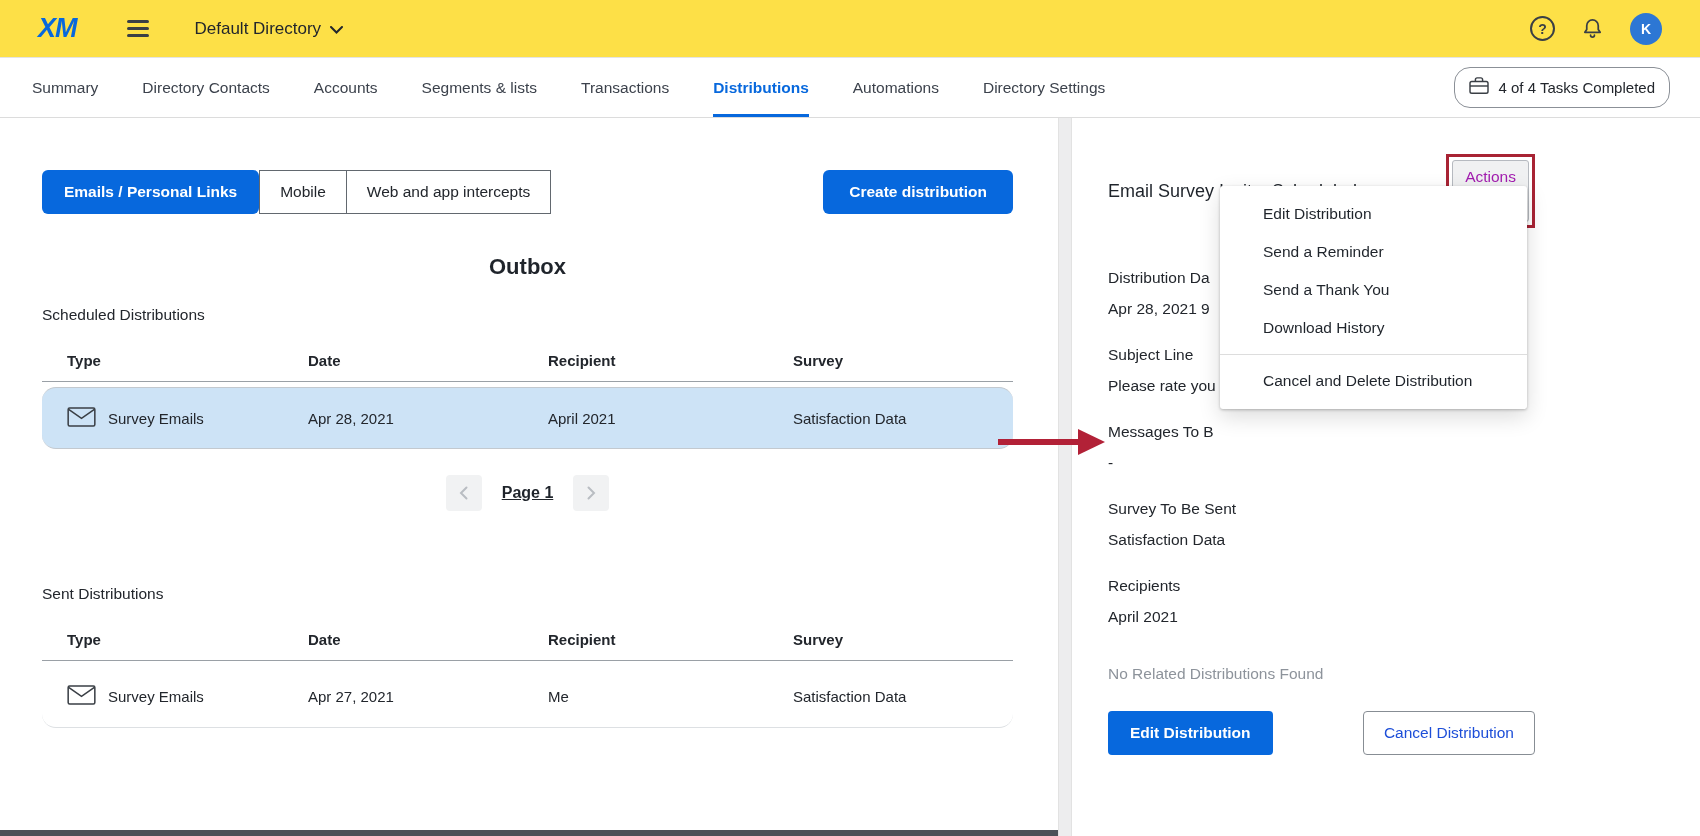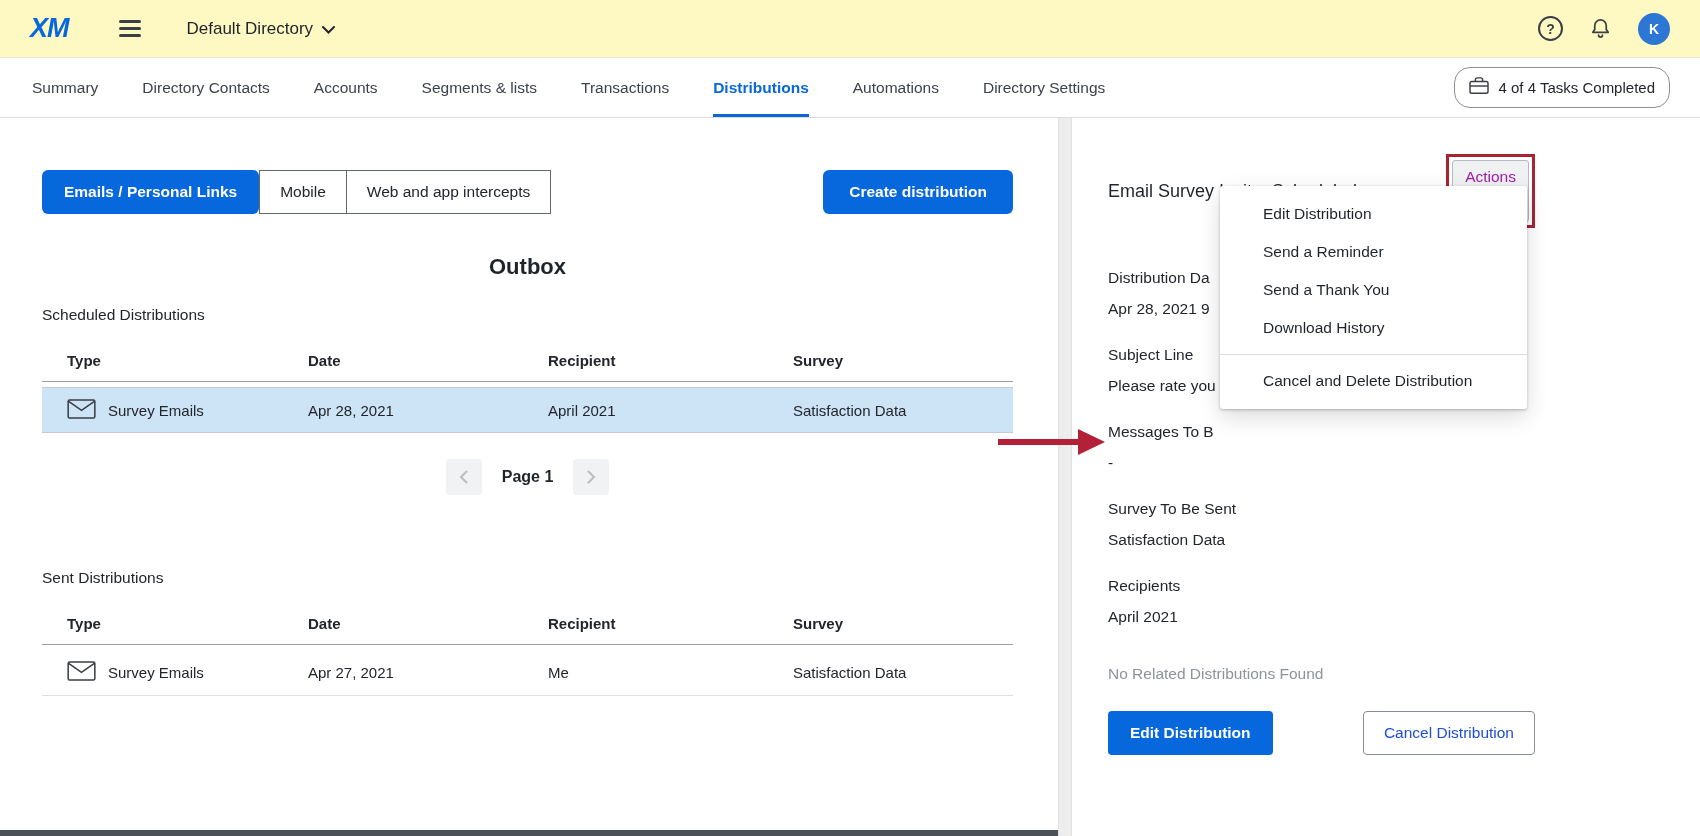--- a/index.html
+++ b/index.html
@@ -3,21 +3,21 @@
 <meta charset="utf-8">
 <style>
   * { margin:0; padding:0; box-sizing:border-box; }
   html,body { width:1700px; height:836px; }
   body {
     font-family:"Liberation Sans", sans-serif;
     font-size:15px; color:#22262c; background:#fff;
     overflow:hidden; position:relative;
   }
   
-  .topbar { height:58px; display:flex; align-items:center; padding:0 30px; border-bottom:1px solid #e4e4e4; background:#fef9c3; }
+  .topbar { height:58px; display:flex; align-items:center; padding:0 38px; border-bottom:1px solid #e4e4e4; background:#fde047; }
   .logo { font-size:27px; font-weight:800; font-style:italic; color:#0768DD; letter-spacing:-1px; cursor:pointer; }
   .hamburger { width:22px; display:flex; flex-direction:column; gap:4px; margin-left:50px; cursor:pointer; }
   .hamburger span { display:block; height:3px; background:#3a3f45; border-radius:2px; }
   .dir-select { display:flex; align-items:center; gap:9px; margin-left:46px; font-size:17px; color:#22262c; cursor:pointer; }
   .top-right { margin-left:auto; display:flex; align-items:center; gap:26px; }
   .help-icon { width:25px; height:25px; border:2px solid #3a3f45; border-radius:50%; display:flex; align-items:center; justify-content:center; font-size:14px; font-weight:700; color:#3a3f45; cursor:pointer; }
   .avatar { width:32px; height:32px; border-radius:50%; background:#2d77d4; color:#fff; display:flex; align-items:center; justify-content:center; font-size:14px; font-weight:700; cursor:pointer; }
   .icon-btn { display:flex; align-items:center; cursor:pointer; }
 
   
@@ -41,26 +41,26 @@
   .seg.plain + .seg.plain { border-left:none; }
   .btn-primary { background:#0768DD; color:#fff; border:none; border-radius:6px; font-weight:700; font-size:15.5px; padding:0 26px; height:44px; cursor:pointer; font-family:inherit; }
 
   .outbox-title { font-size:22px; font-weight:700; margin-top:40px; color:#1f242b;text-align:center; }
   .section-label { margin-top:26px; font-size:15.5px; color:#22262c; }
 
   .tbl { margin-top:16px; width:971px; }
   .tbl-header, .tbl-row { display:grid; grid-template-columns:266px 240px 245px 220px; align-items:center; font-size:15px; }
   .tbl-header { height:42px; border-bottom:1px solid #9aa0a6; font-weight:700; }
   .tbl-header > div:first-child { padding-left:25px; }
-  .tbl-row { height:46px; border-bottom:1px solid #dde0e3; }
+  .tbl-row { height:62px; border-bottom:1px solid #dde0e3;border-radius:14px; }
   .row-spacer { height:5px; }
   .tbl-row.selected { background:#CDE3F6; border-top:1px solid #c3c9cf; border-bottom:1px solid #c3c9cf; }
   .type-cell { display:flex; align-items:center; gap:12px; padding-left:25px; }
 
-  .pagination { display:flex; align-items:center; justify-content:center; gap:20px; margin-top:26px; width:971px; }
+  .pagination { display:flex; align-items:center; justify-content:center; gap:20px; margin-top:26px; width:971px;text-decoration:underline; }
   .page-btn { width:36px; height:36px; border-radius:4px; background:#f1f2f3; border:none; display:flex; align-items:center; justify-content:center; cursor:pointer; }
   .page-label { font-weight:700; font-size:16px; color:#1f242b; }
 
   .bottom-bar { position:absolute; left:0; bottom:0; width:1058px; height:6px; background:#4c5158; cursor:pointer; }
 
   
   .detail-header { display:flex; justify-content:space-between; align-items:center; }
   .detail-title { font-size:18px; color:#1f242b; }
   .actions-outline { border:3px solid #A82334; padding:3px; }
   .actions-btn { display:flex; align-items:center; gap:10px; background:#f0f1f2; border:1px solid #b6bac0; border-radius:3px; padding:7px 12px; font-size:15.5px; color:#a21caf; cursor:pointer; font-family:inherit;flex-direction:column; }

